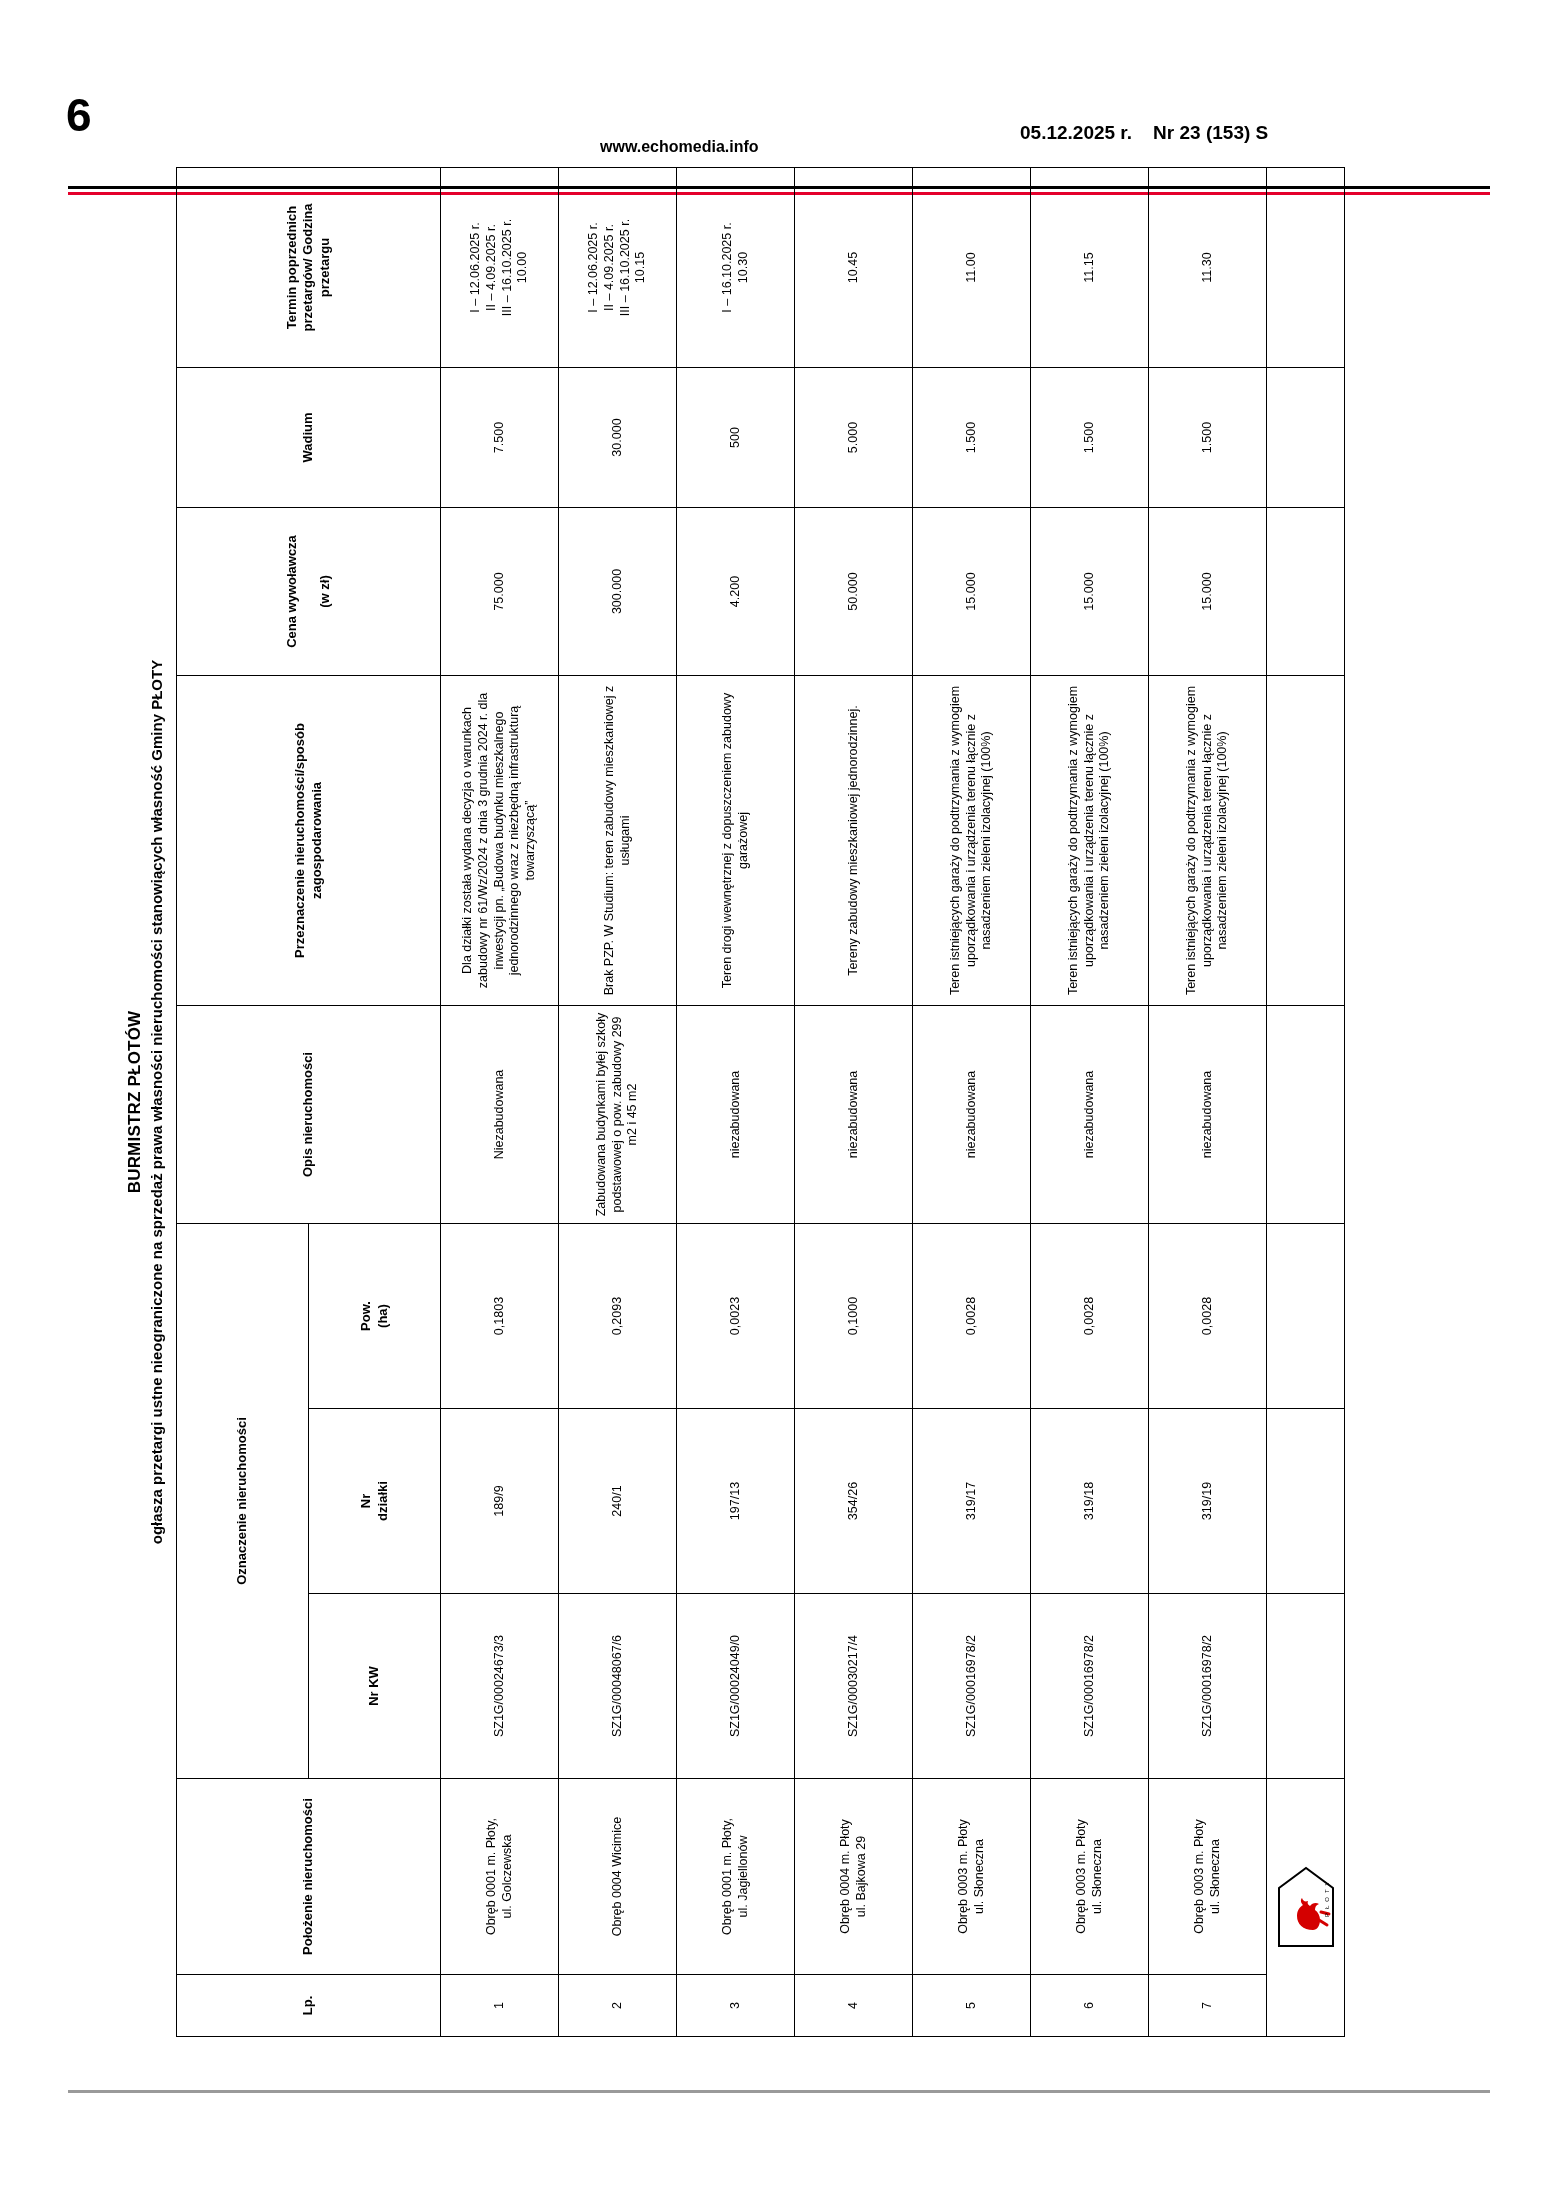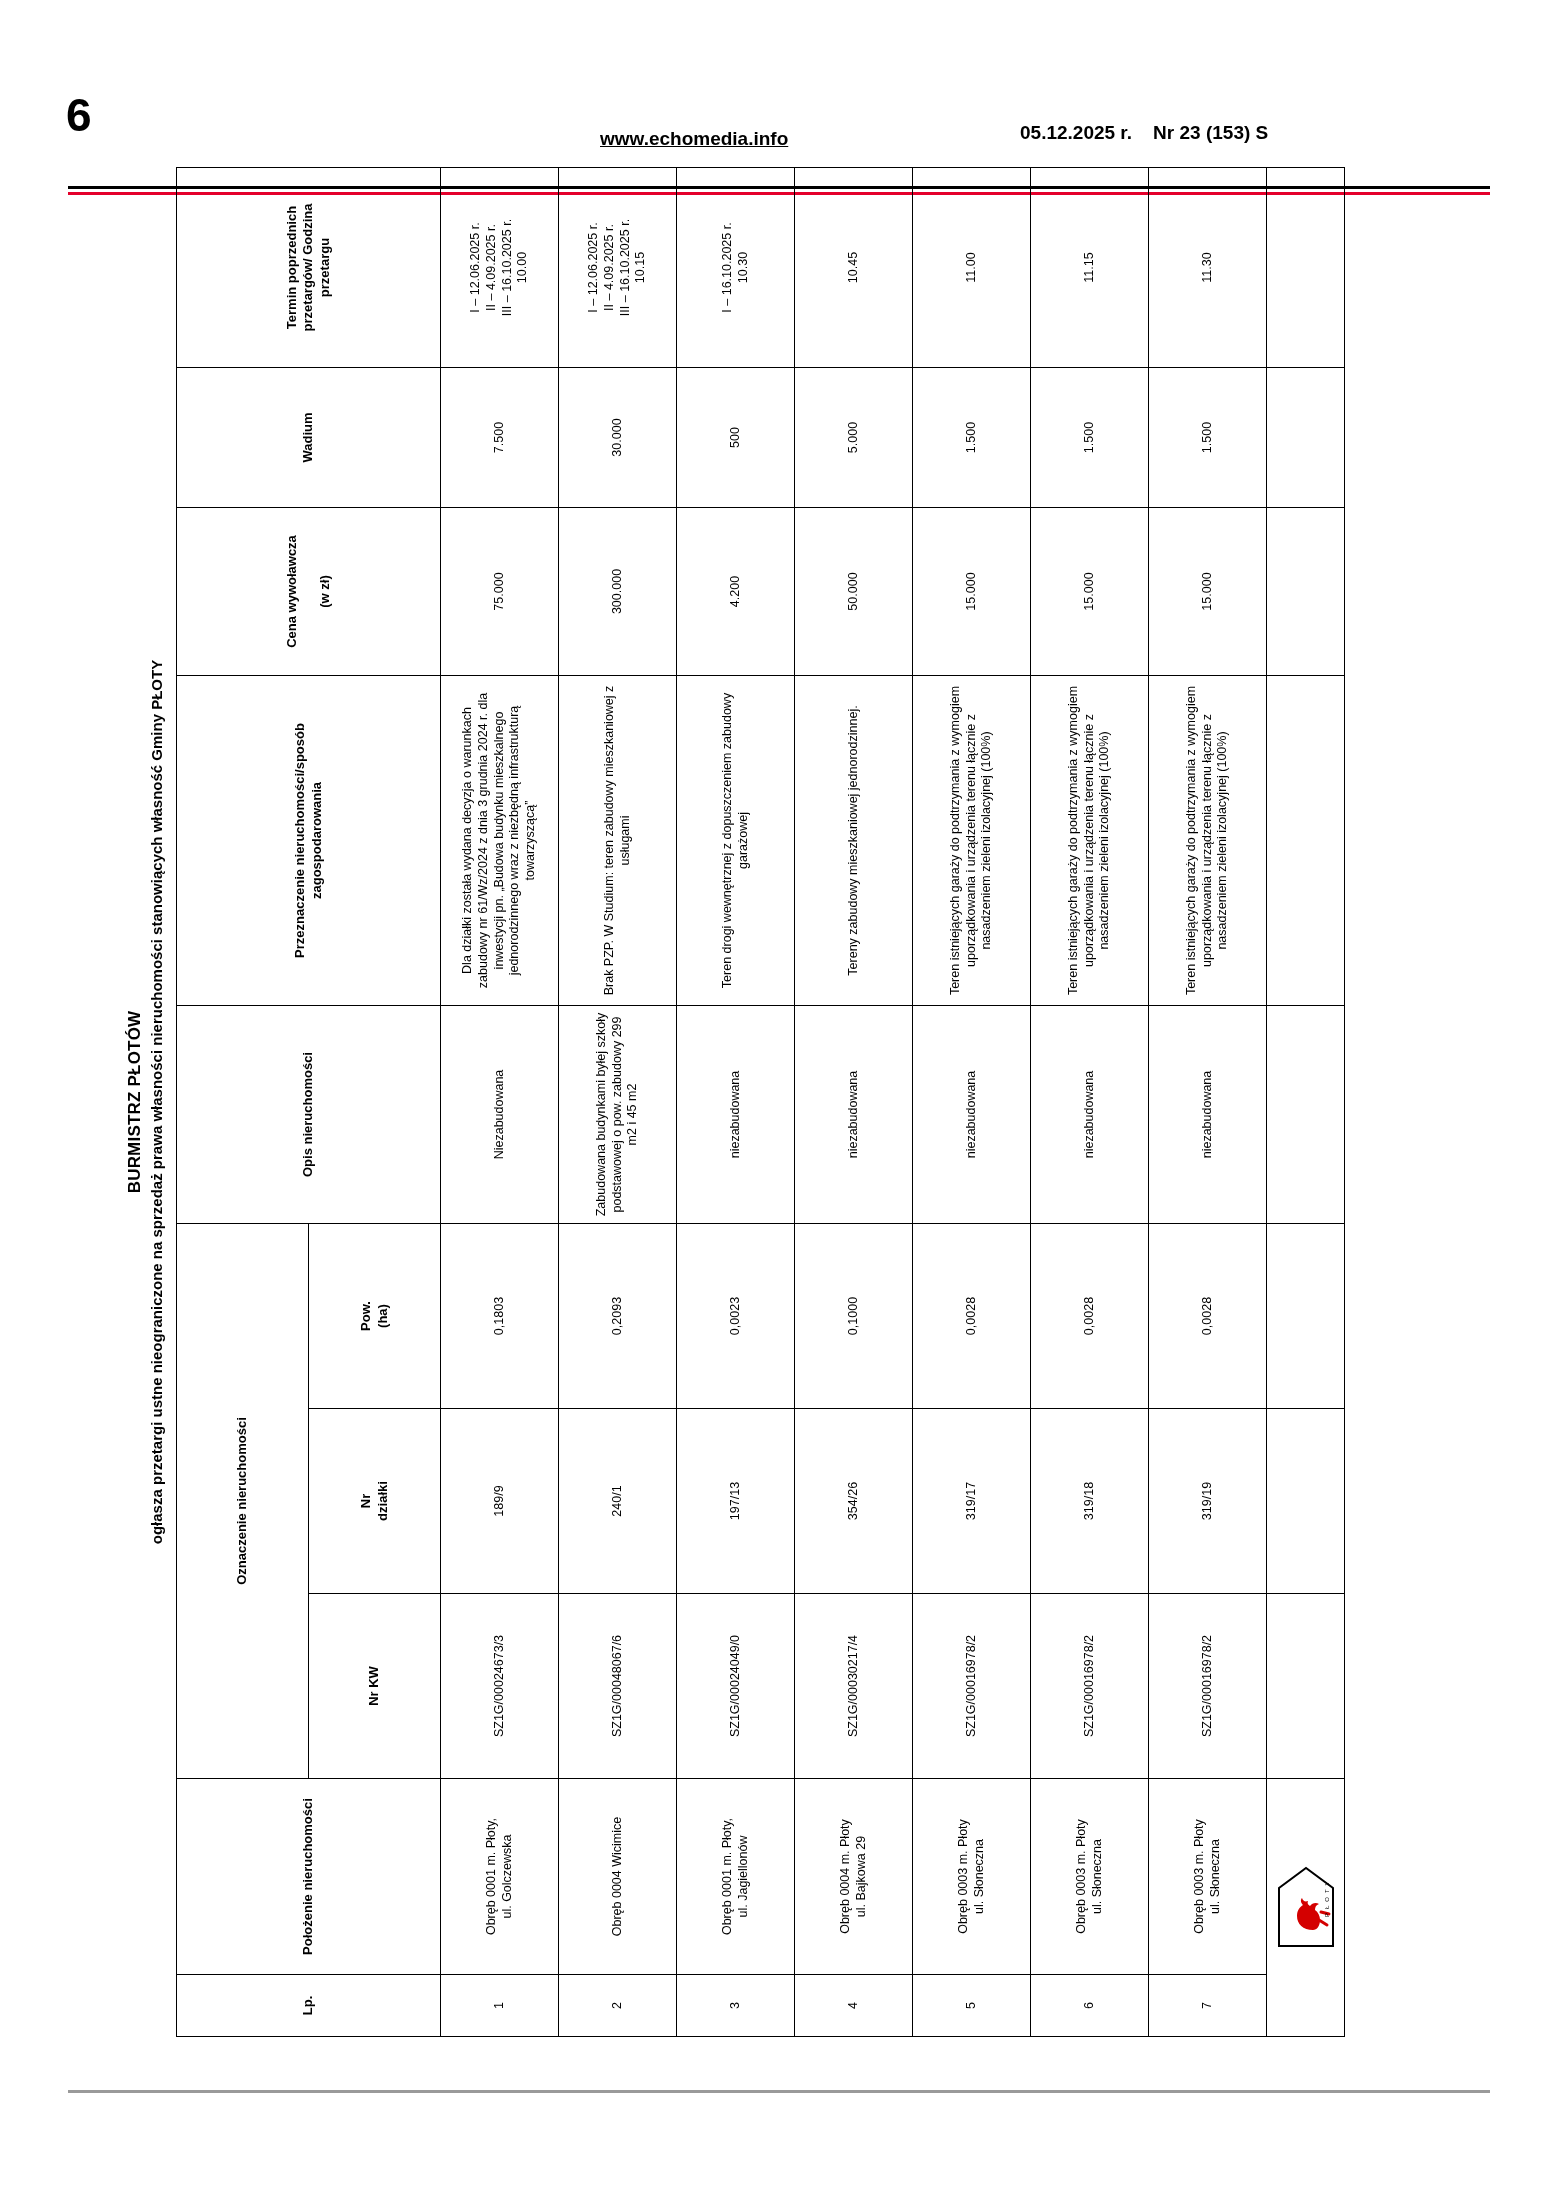--- a/index.html
+++ b/index.html
@@ -24,24 +24,23 @@
   }
   #page-number {
     position: absolute;
     left: 66px; top: 88px;
     font-size: 46px;
     font-weight: bold;
     letter-spacing: -1px;
   }
   #site-url {
     position: absolute;
-    left: 600px; top: 128px;
-    font-size: 19px;
-    font-weight: bold;
-    text-decoration: underline;
+    left: 600px; top: 138px;
+    font-size: 16px;
+    font-weight: bold;
   }
   #issue-info {
     position: absolute;
     left: 1020px; top: 122px;
     font-size: 19px;
     font-weight: bold;
     white-space: pre;
   }
   #header-rule-1 {
     position: absolute;

